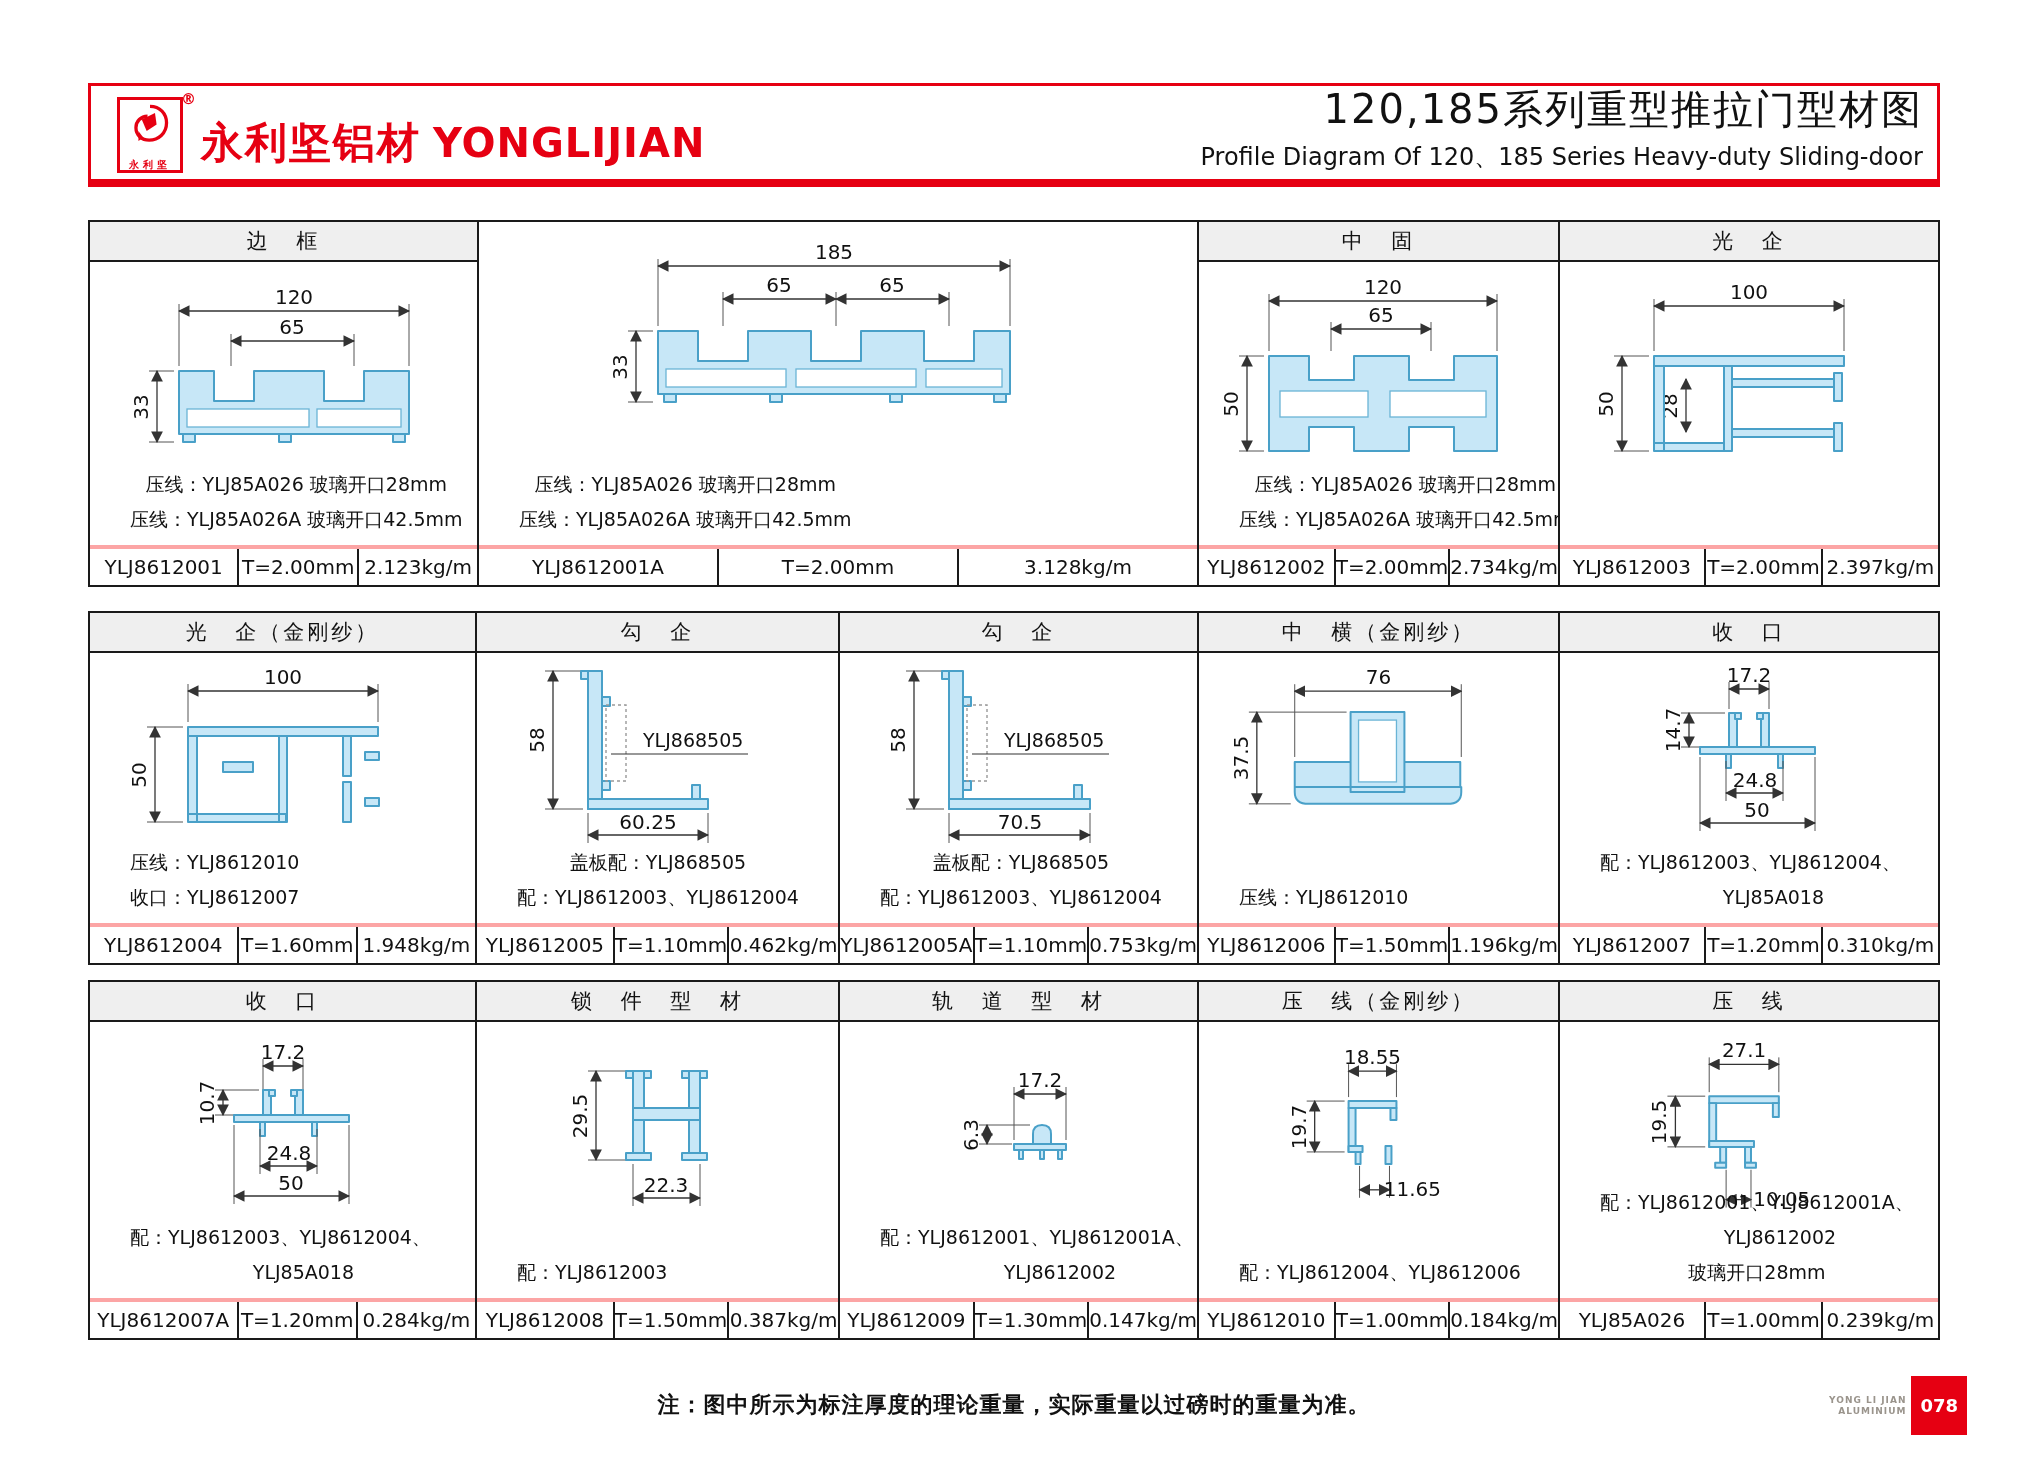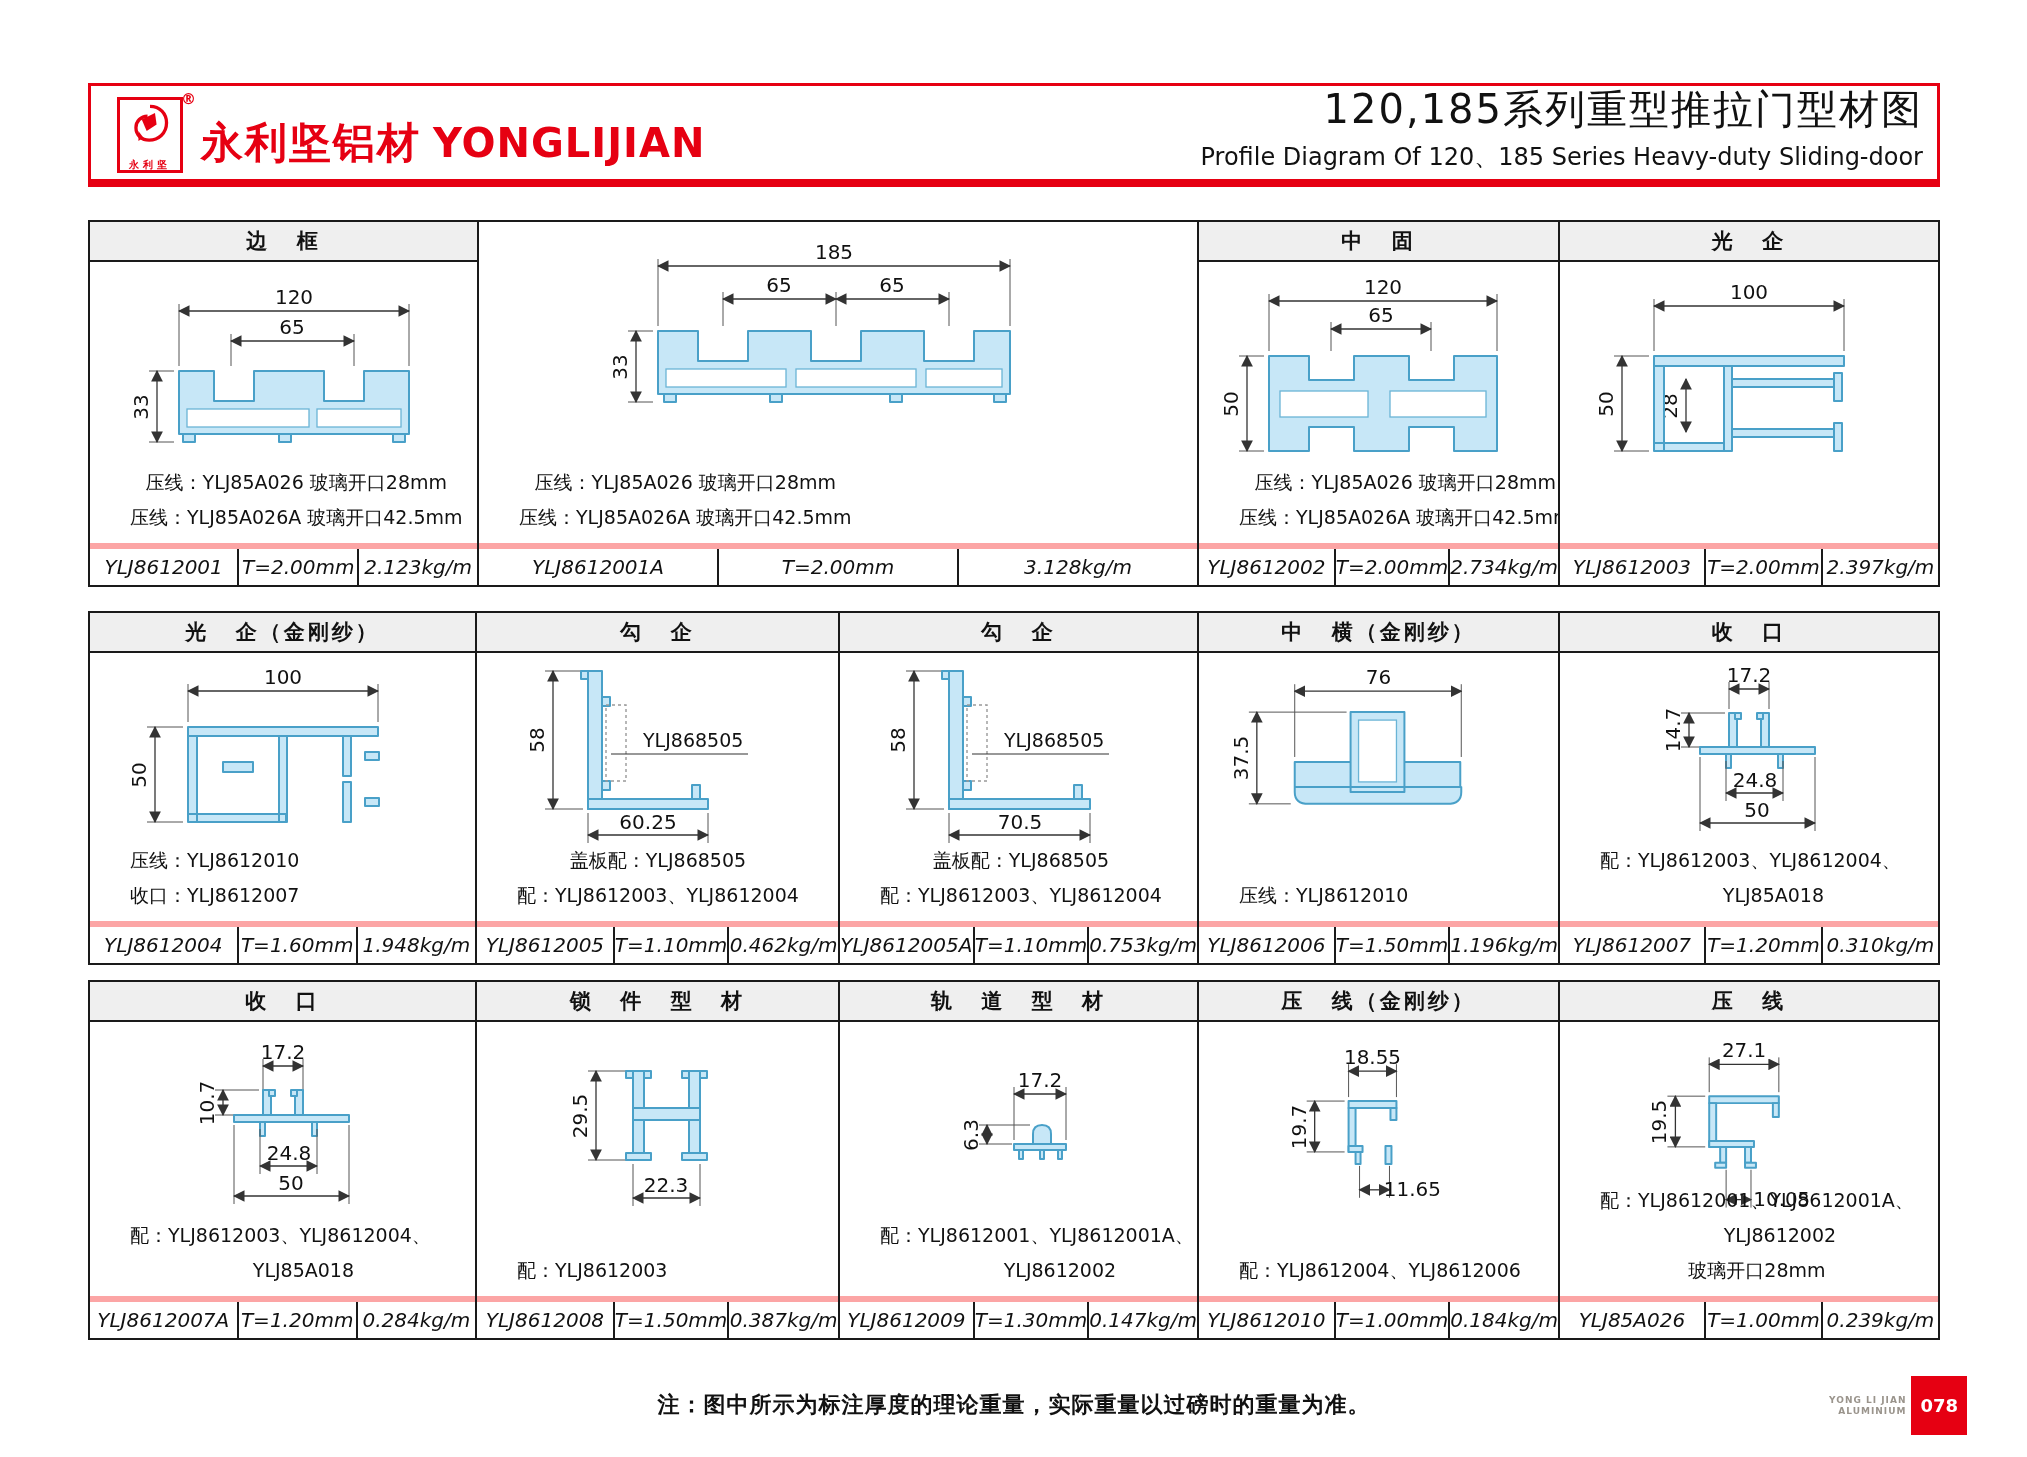--- a/index.html
+++ b/index.html
@@ -21,26 +21,26 @@
   .title-cn{font-size:40px;font-weight:normal;letter-spacing:2px;}
   .title-en{font-size:24px;margin-top:4px;}
   
   .band{position:absolute;left:88px;width:1852px;box-sizing:border-box;display:grid;
         background:#1a1a1a;gap:2px;border:2px solid #1a1a1a;}
   .band1{top:220px;height:367px;grid-template-columns:387px 718px 359px 378px;}
   .band2{top:611px;height:354px;grid-template-columns:385px 361px 357px 359px 378px;}
   .band3{top:980px;height:360px;grid-template-columns:385px 361px 357px 359px 378px;}
   .cell{background:#fff;display:flex;flex-direction:column;min-width:0;}
   .cell-title{height:38px;background:#efefef;border-bottom:2px solid #1a1a1a;display:flex;
-              align-items:center;justify-content:center;font-size:21px;font-weight:bold;
+              align-items:center;justify-content:center;font-size:21px;font-weight:normal;
               letter-spacing:3px;word-spacing:16px;white-space:nowrap;}
   .cell-body{flex:1;position:relative;display:flex;justify-content:center;align-items:flex-start;overflow:hidden;text-align:center;}
   .notes{position:absolute;left:16px;bottom:8px;font-size:19px;line-height:1.85;white-space:nowrap;margin-left:24px;}
   .notes .indent{padding-left:46px;}
-  .model-row{height:36px;border-top:6px solid #fca5a5;display:flex;align-items:stretch;font-size:20px;font-style:italic;}
+  .model-row{height:36px;border-top:4px solid #fca5a5;display:flex;align-items:stretch;font-size:20px;}
   .model-row>div{display:flex;align-items:center;justify-content:center;white-space:nowrap;}
   .mc{flex:1.25;border-right:2px solid #1a1a1a;}
   .mt{flex:1;border-right:2px solid #1a1a1a;}
   .mw{flex:1;}
   .wide .mc,.wide .mt{flex:1;}
   
   svg.draw{margin-top:4px;}
   .pf{fill:#c7e7f7;stroke:#49a0c8;stroke-width:2;stroke-linejoin:round;}
   .hole{fill:#fff;stroke:#6ab4d6;stroke-width:1.3;}
   .dim{stroke:#333;stroke-width:1.3;}

